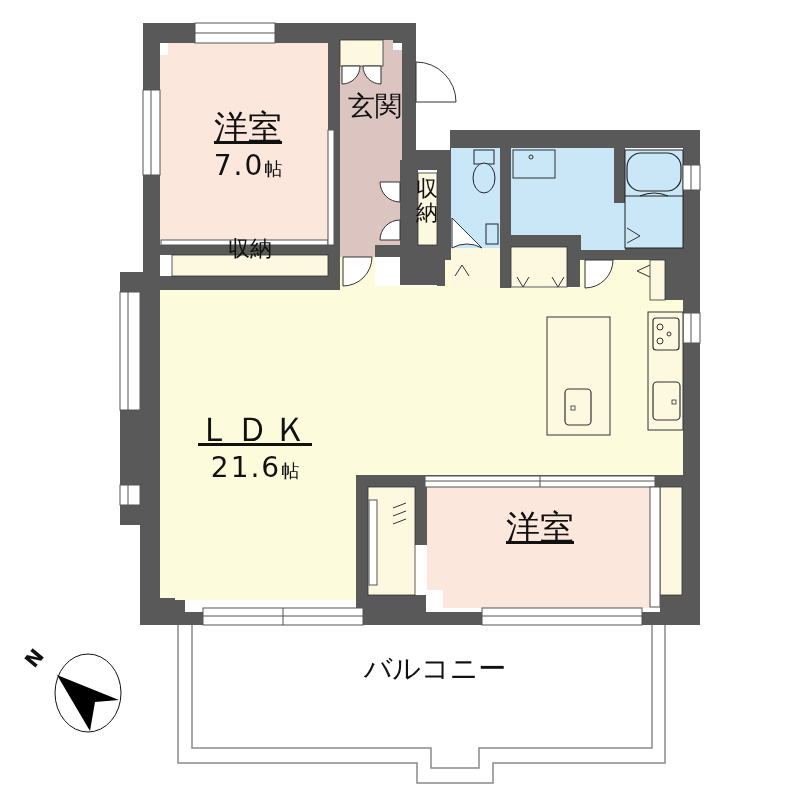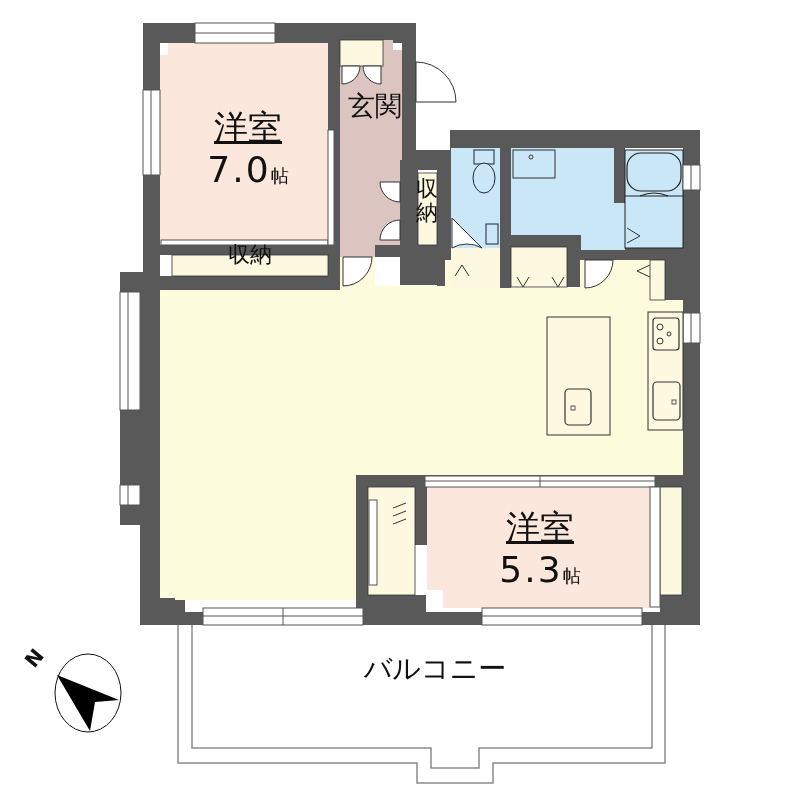--- a/index.html
+++ b/index.html
@@ -1,19 +1,19 @@
 <!DOCTYPE html>
 <html><head>
 <meta charset="utf-8">
 <style>
   html, body { margin: 0; padding: 0; background: #ffffff; }
   body { width: 800px; height: 800px; position: relative; overflow: hidden; font-family: "DejaVu Sans", sans-serif; }
   svg { position: absolute; left: 0; top: 0; }
   .lbl { position: absolute; color: #111; text-align: center; line-height: 1; font-family: "DejaVu Sans", sans-serif; }
-  .lbl .num { font-size: 36px; letter-spacing: 2px; }
+  .lbl .num { font-size: 28px; letter-spacing: 2px; }
   .lbl .unit { font-size: 18px; }
   .name-lg { font-size: 34px; text-decoration: underline; }
   .name-md { font-size: 30px; }
   .name-sm { font-size: 22px; }
 </style>
 </head>
 <body>
 
 <svg width="800" height="800" viewBox="0 0 800 800">
 
@@ -186,30 +186,31 @@
 
 <div class="lbl" style="left:168px; top:110px; width:160px;">
   <div class="name-lg">洋室</div>
   <div style="margin-top:8px;">
     <span class="num">7.0</span><span class="unit">帖</span>
   </div>
 </div>
 
 <div class="lbl name-md" style="left:340px; top:92px; width:62px; font-size:27px;text-align:right;">玄関</div>
 
-<div class="lbl name-sm" style="left:172px; top:244px; width:156px;">収納</div>
+<div class="lbl name-sm" style="left:172px; top:238px; width:156px;">収納</div>
 
 <div class="lbl" style="left:413px; top:178px; width:28px; font-size:22px;">
   <div>収</div>
   <div style="margin-top:2px;">納</div>
 </div>
 
 <div class="lbl" style="left:180px; top:412px; width:150px;">
+  <div class="name-lg" style="letter-spacing:4px;">ＬＤＫ</div>
+  <div style="margin-top:8px;">
+    <span class="num">21.6</span><span class="unit">帖</span>
+  </div>
 </div>
 
 <div class="lbl" style="left:460px; top:510px; width:160px;">
   <div class="name-lg">洋室</div>
-  <div style="margin-top:8px;">
-    <span class="num">5.3</span><span class="unit">帖</span>
-  </div>
 </div>
 
 <div class="lbl" style="left:340px; top:655px; width:190px; font-size:28px;">バルコニー</div>
 
 </body></html>

